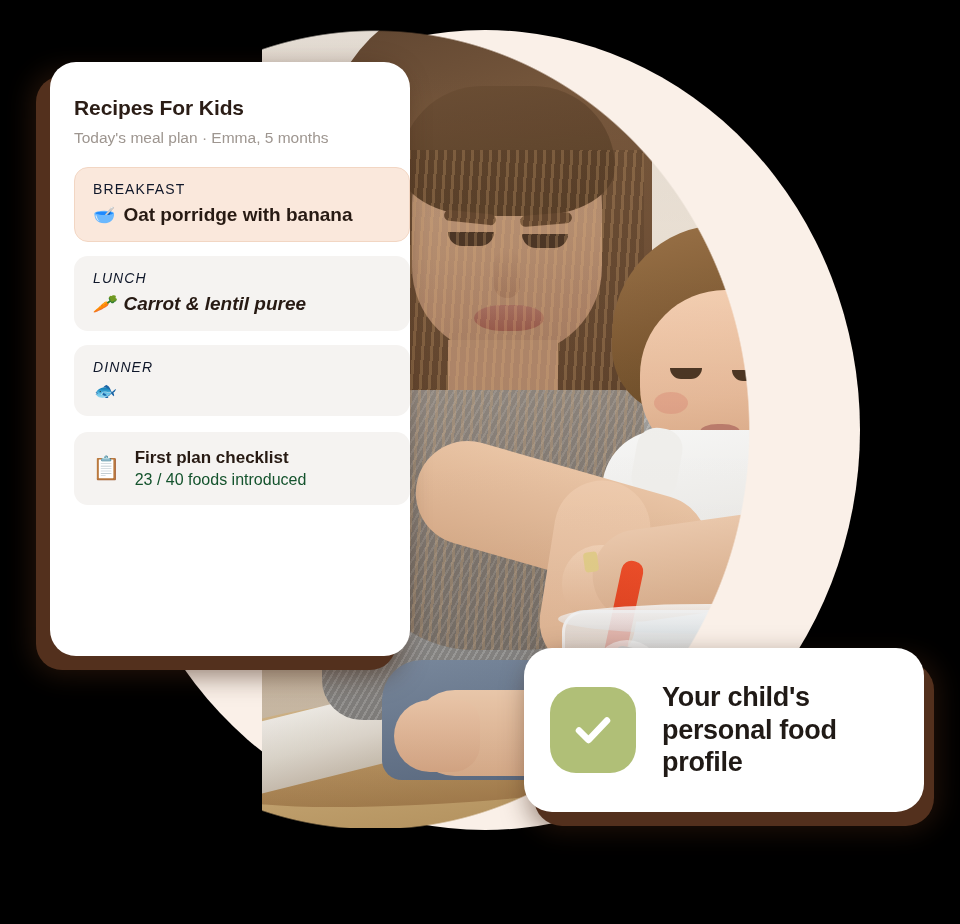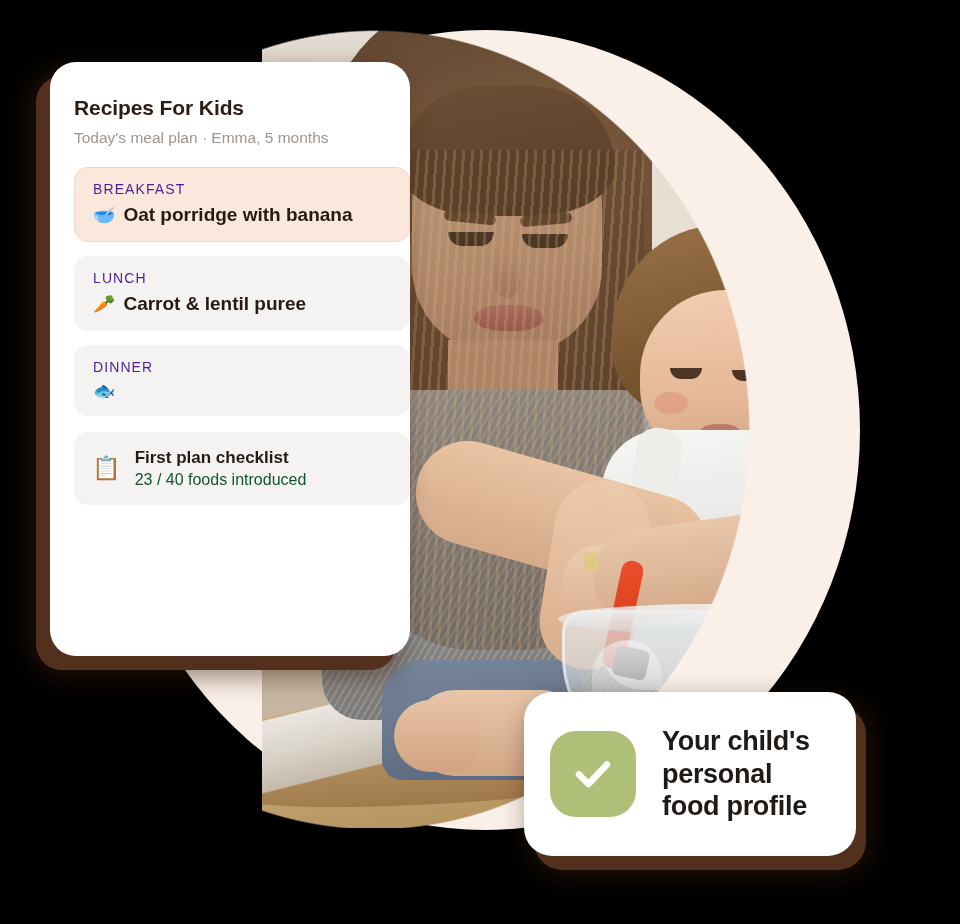--- a/index.html
+++ b/index.html
@@ -175,43 +175,43 @@
     font-size:15.5px;color:#9e9690;white-space:nowrap;margin:0 0 20px 0;
   }
   .meal{
     box-sizing:border-box;
     width:336px;
     border-radius:14px;
     padding:13px 18px 15px 18px;
     margin-bottom:14px;
   }
   .meal.breakfast{background:#fae8dc;border:1px solid #f2d6c3;}
-  .meal.plain{background:#f5f3f1;border:1px solid transparent;}
+  .meal.plain{background:#f5f3f1;border:1px solid transparent;font-style:italic;}
   .meal-label{
-    font-size:14px;color:#4c1d95;letter-spacing:1.1px;font-weight:normal;
+    font-size:14px;color:#0f172a;letter-spacing:1.1px;font-weight:normal;
     margin-bottom:7px;white-space:nowrap;
   }
   .meal-name{
     font-size:19px;font-weight:bold;color:#271a13;white-space:nowrap;
     display:flex;align-items:center;gap:8px;
   }
   .meal-emoji{font-size:18px;line-height:1;}
   .checklist{
     box-sizing:border-box;width:336px;background:#f5f3f1;border-radius:14px;
     padding:16px 18px;margin-top:16px;display:flex;align-items:center;gap:14px;
   }
   .cl-emoji{font-size:23px;line-height:1;}
   .cl-title{font-size:17px;font-weight:bold;color:#271a13;white-space:nowrap;margin-bottom:3px;}
   .cl-sub{font-size:16px;color:#14532d;white-space:nowrap;}
 
   
   .badge{
     position:absolute;
-    left:524px;top:692px;
-    width:332px;height:164px;
+    left:524px;top:648px;
+    width:400px;height:164px;
     background:#fff;
     border-radius:28px;
     box-shadow:10px 14px 0 0 #53301d, 10px 14px 26px 6px rgba(60,32,16,.5);
     display:flex;align-items:center;gap:26px;
     padding:0 26px;box-sizing:border-box;
   }
   .badge-icon{
     width:86px;height:86px;flex:0 0 86px;
     background:#b0bf77;border-radius:26px;
     display:flex;align-items:center;justify-content:center;

